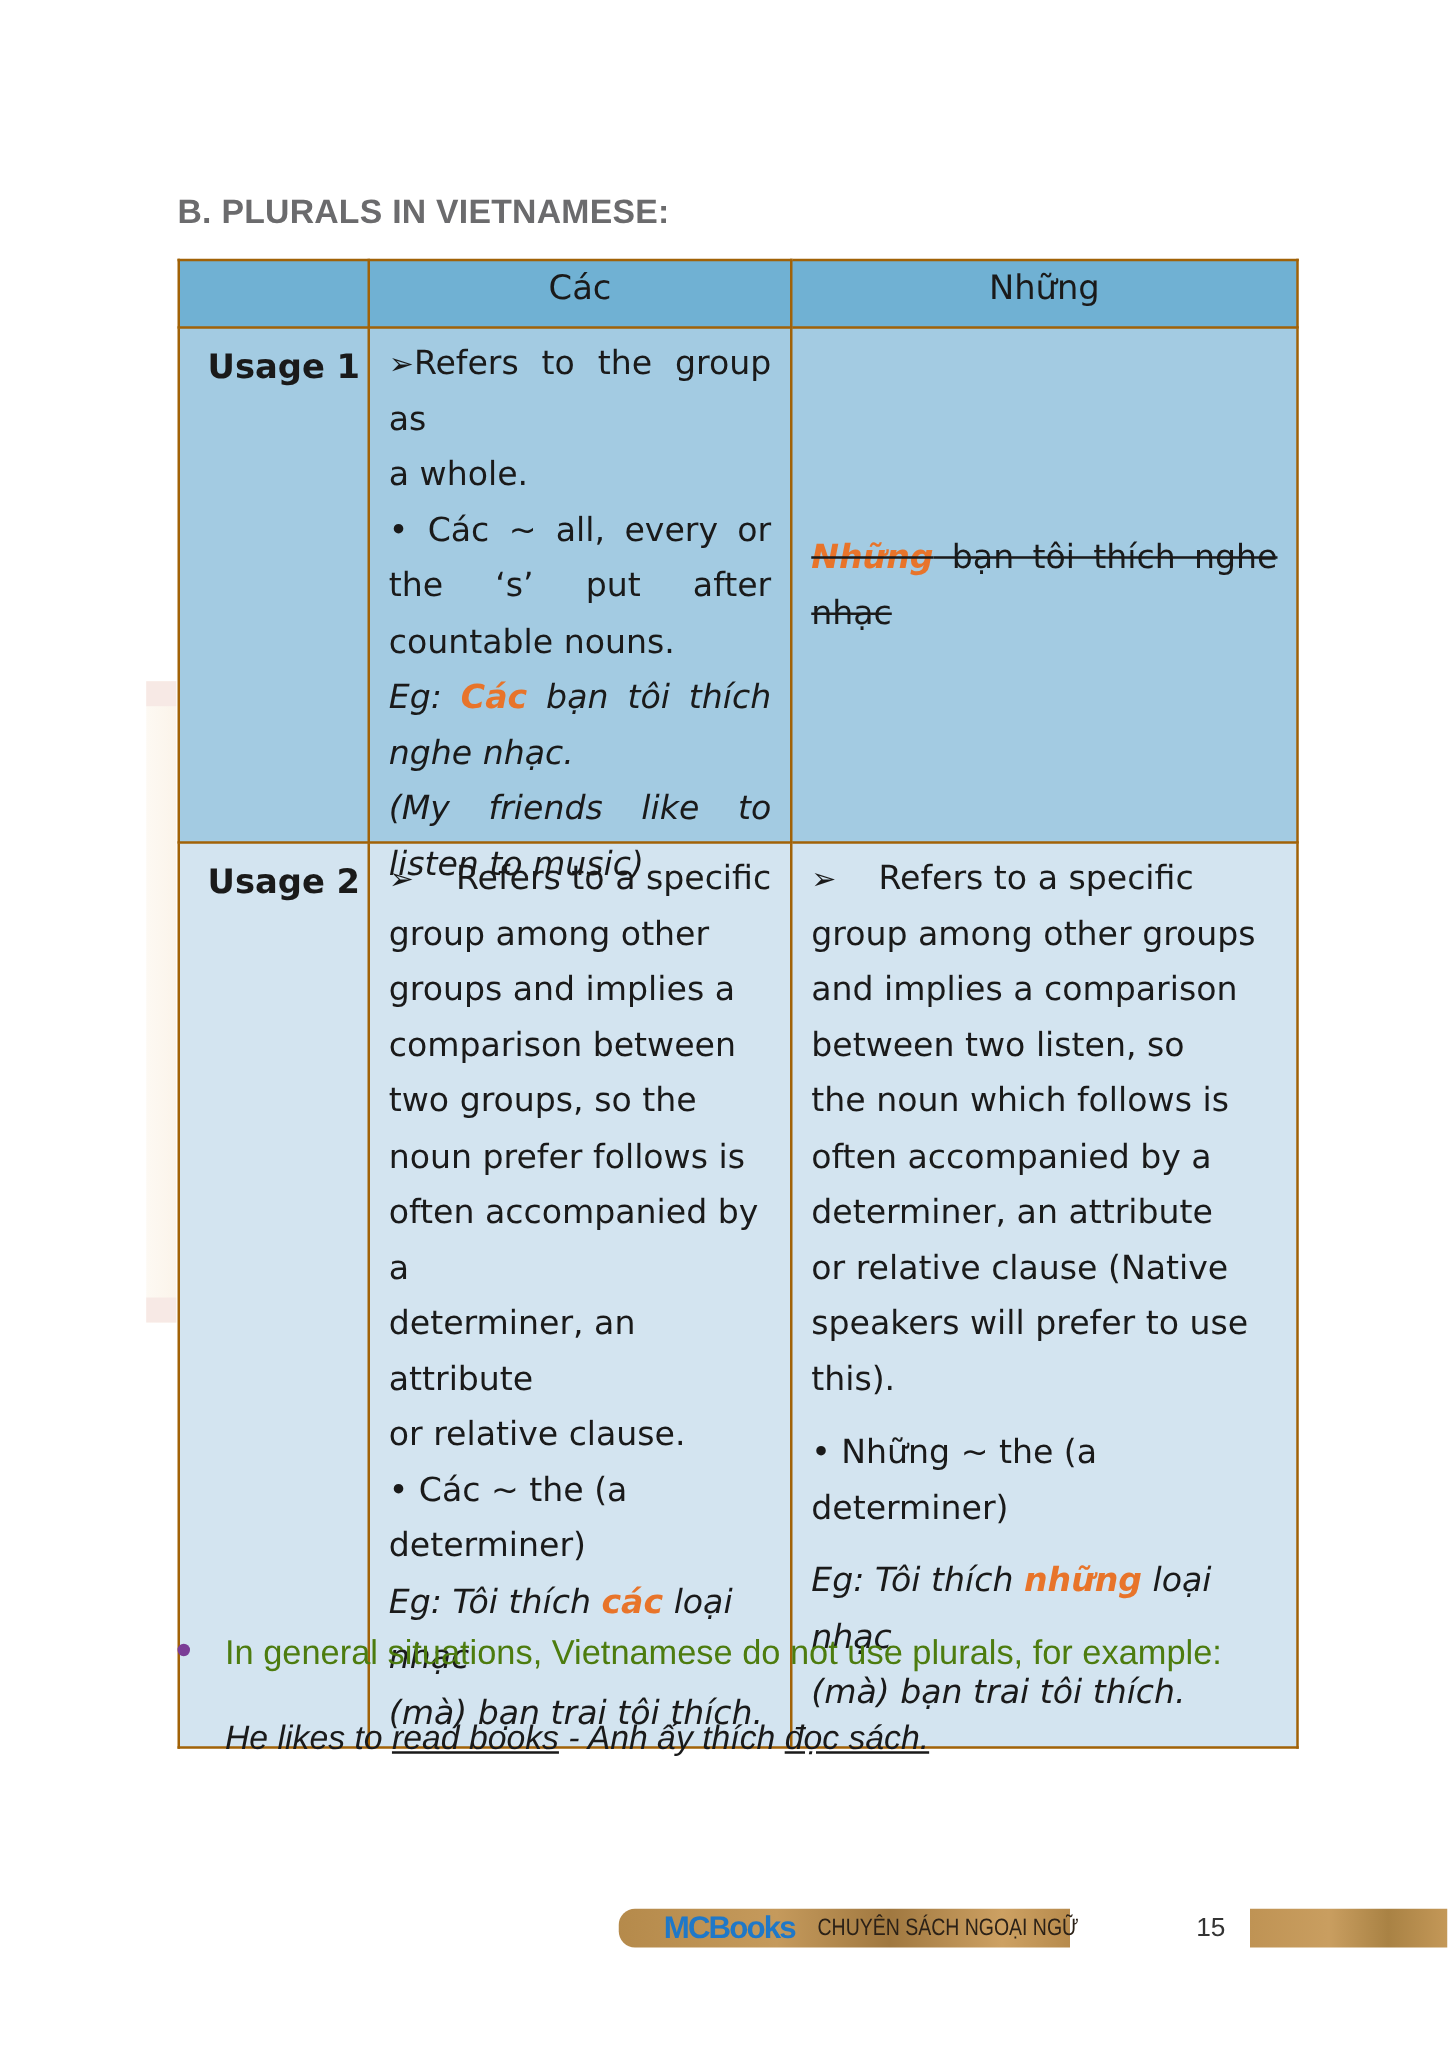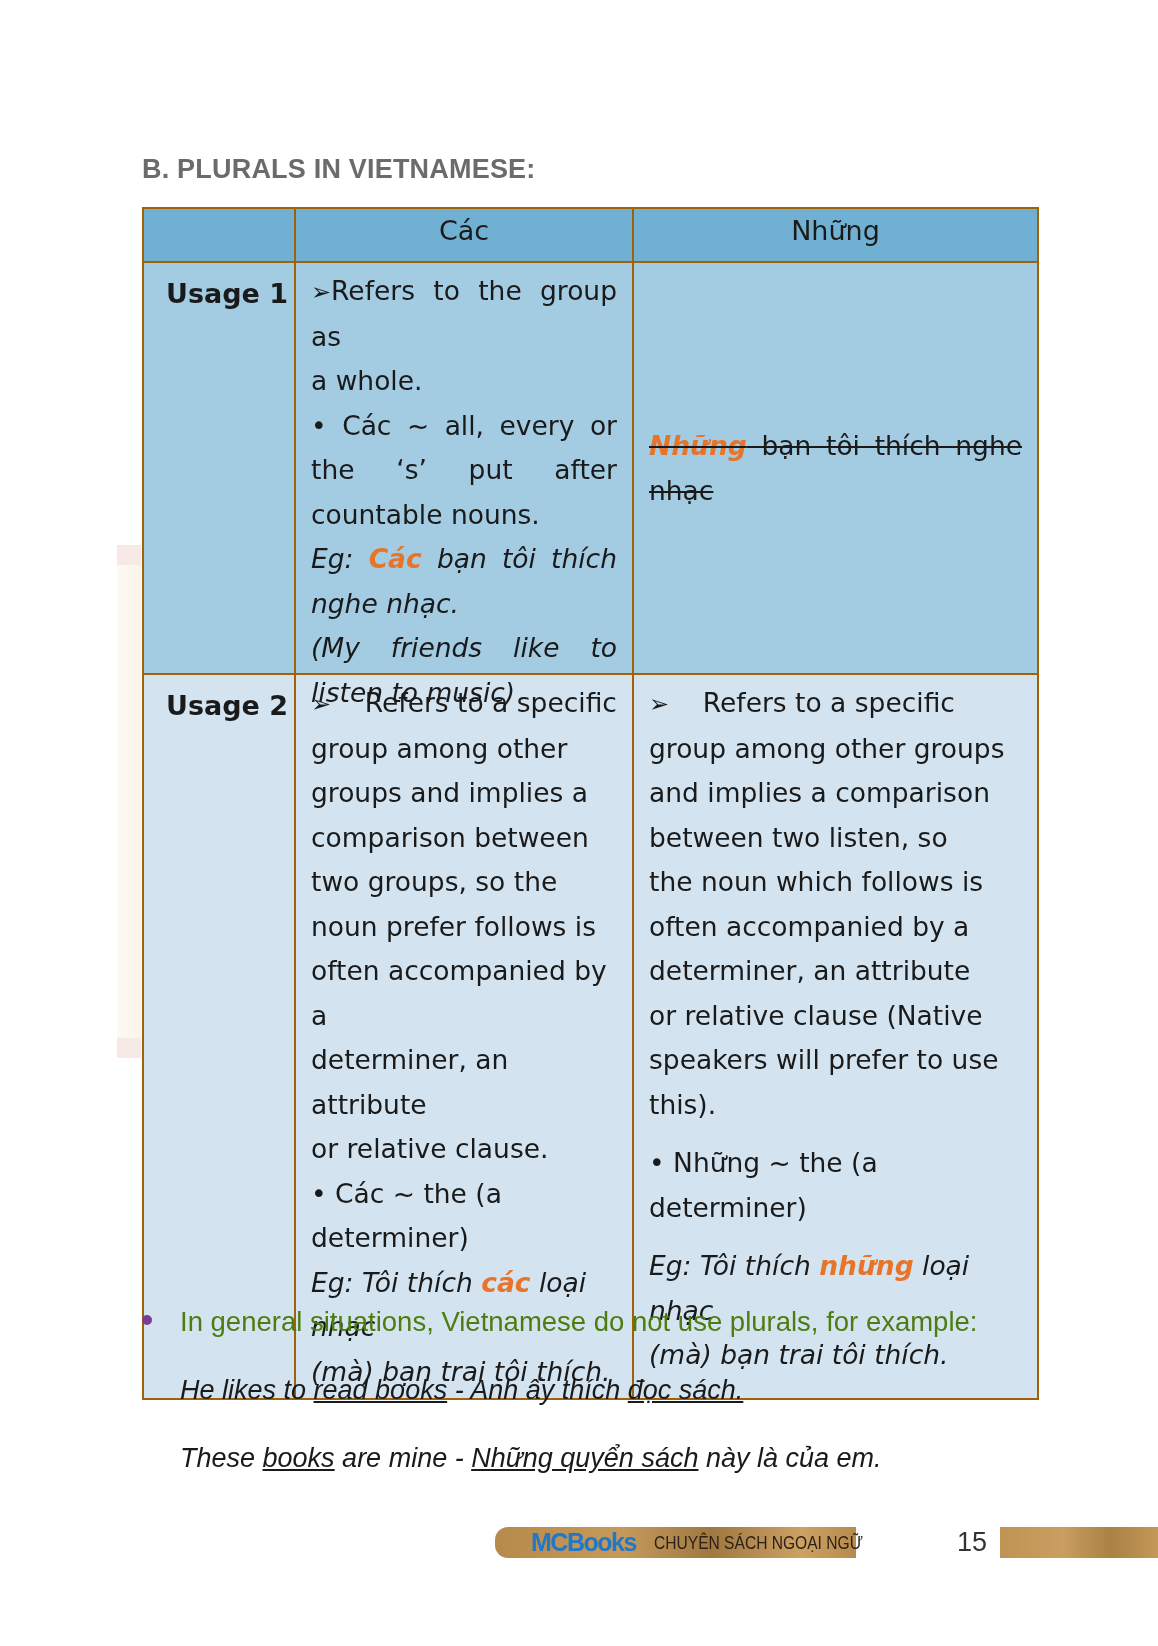--- a/index.html
+++ b/index.html
@@ -84,21 +84,21 @@
   .footer-logo {
     margin-left:36px; font-family:"Liberation Sans",sans-serif; font-weight:bold;
     font-size:25px; color:#1f78c8; letter-spacing:-1.5px;
   }
   .footer-tag {
     margin-left:18px; font-family:"Liberation Sans",sans-serif; font-size:19px;
     color:#2b2117; transform:scaleX(0.82); transform-origin:left center; white-space:nowrap;
   }
   .page-number {
     position:absolute; left:957px; top:1527px; width:30px; height:31px;
-    font-family:"Liberation Sans",sans-serif; font-size:27px; color:#333;
+    font-family:"Liberation Sans",sans-serif; font-size:21px; color:#333;
     line-height:31px;
   }
   .footer-bar-right {
     position:absolute; left:1000px; top:1527px; width:158px; height:31px;
     background:linear-gradient(90deg,#bf9354 0%,#c99e60 40%,#a98244 70%,#c49858 100%);
   }
 </style>
 </head>
 <body>
 
@@ -179,21 +179,20 @@
         </div>
       </td>
     </tr>
   </tbody>
 </table>
 
 <div class="note">
   <span class="note-bullet"></span>
   <div class="note-text">In general situations, Vietnamese do not use plurals, for example:</div>
   <div class="example"><span>He likes to </span><span class="u">read books</span><span> - Anh ấy thích </span><span class="u">đọc sách.</span><span></span></div>
-  <div class="example"><span>These </span><span class="u">books</span><span> are mine - </span><span class="u">Những quyển sách</span><span> này là của em.</span></div>
 </div>
 
 <div class="footer-bar">
   <span class="footer-logo">MCBooks</span>
   <span class="footer-tag">CHUYÊN SÁCH NGOẠI NGỮ</span>
 </div>
 <div class="page-number">15</div>
 <div class="footer-bar-right"></div>
 
 </body></html>

